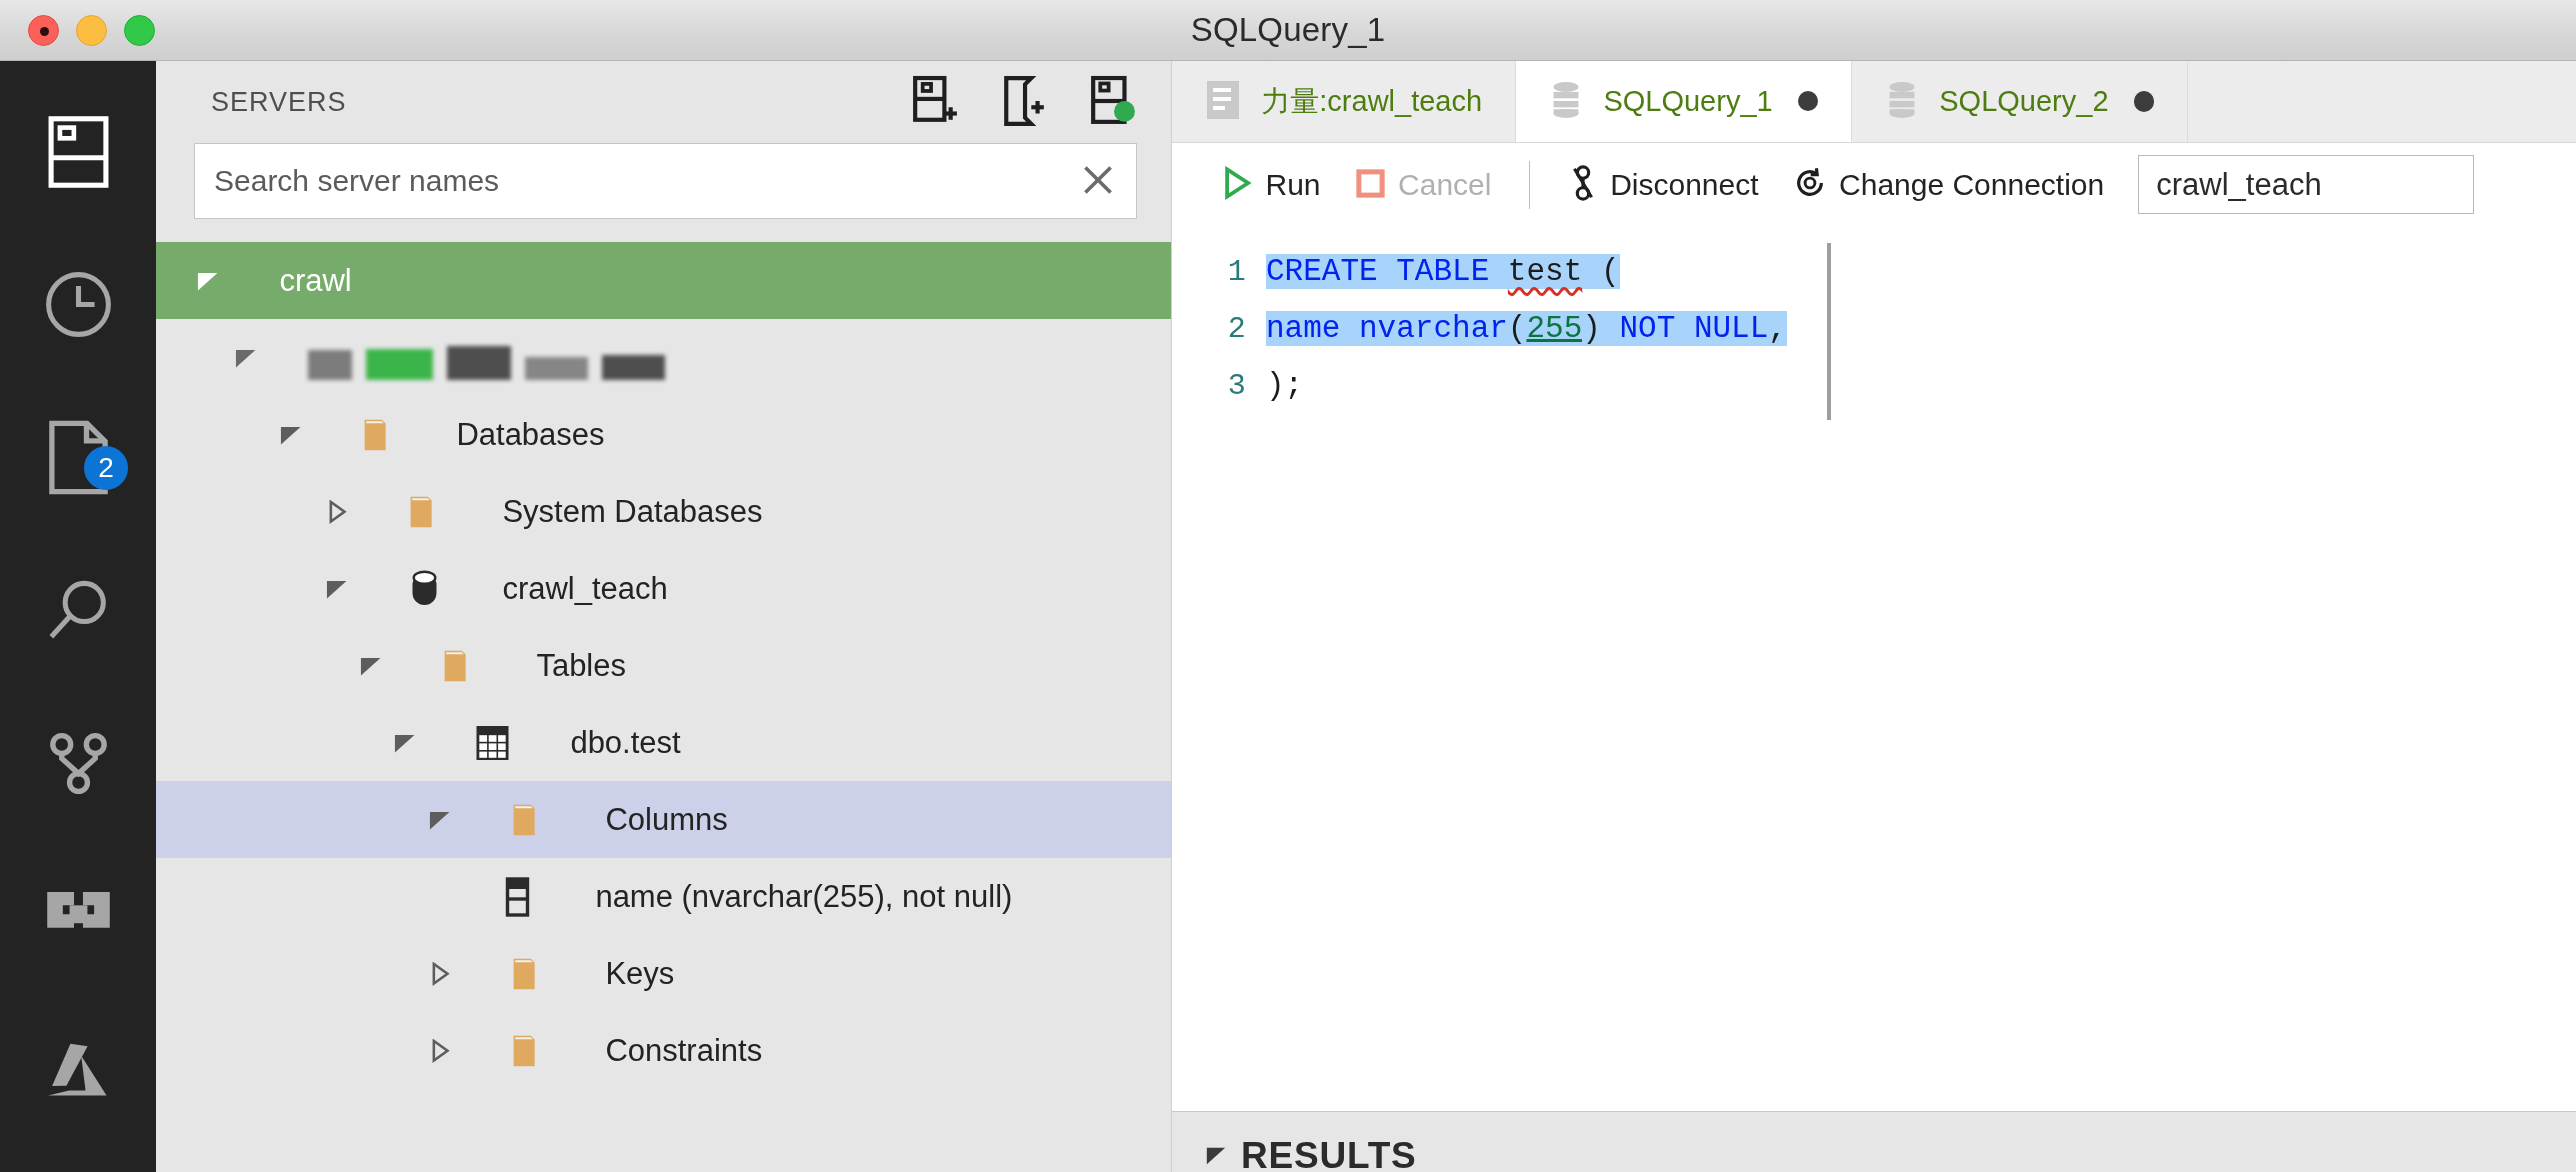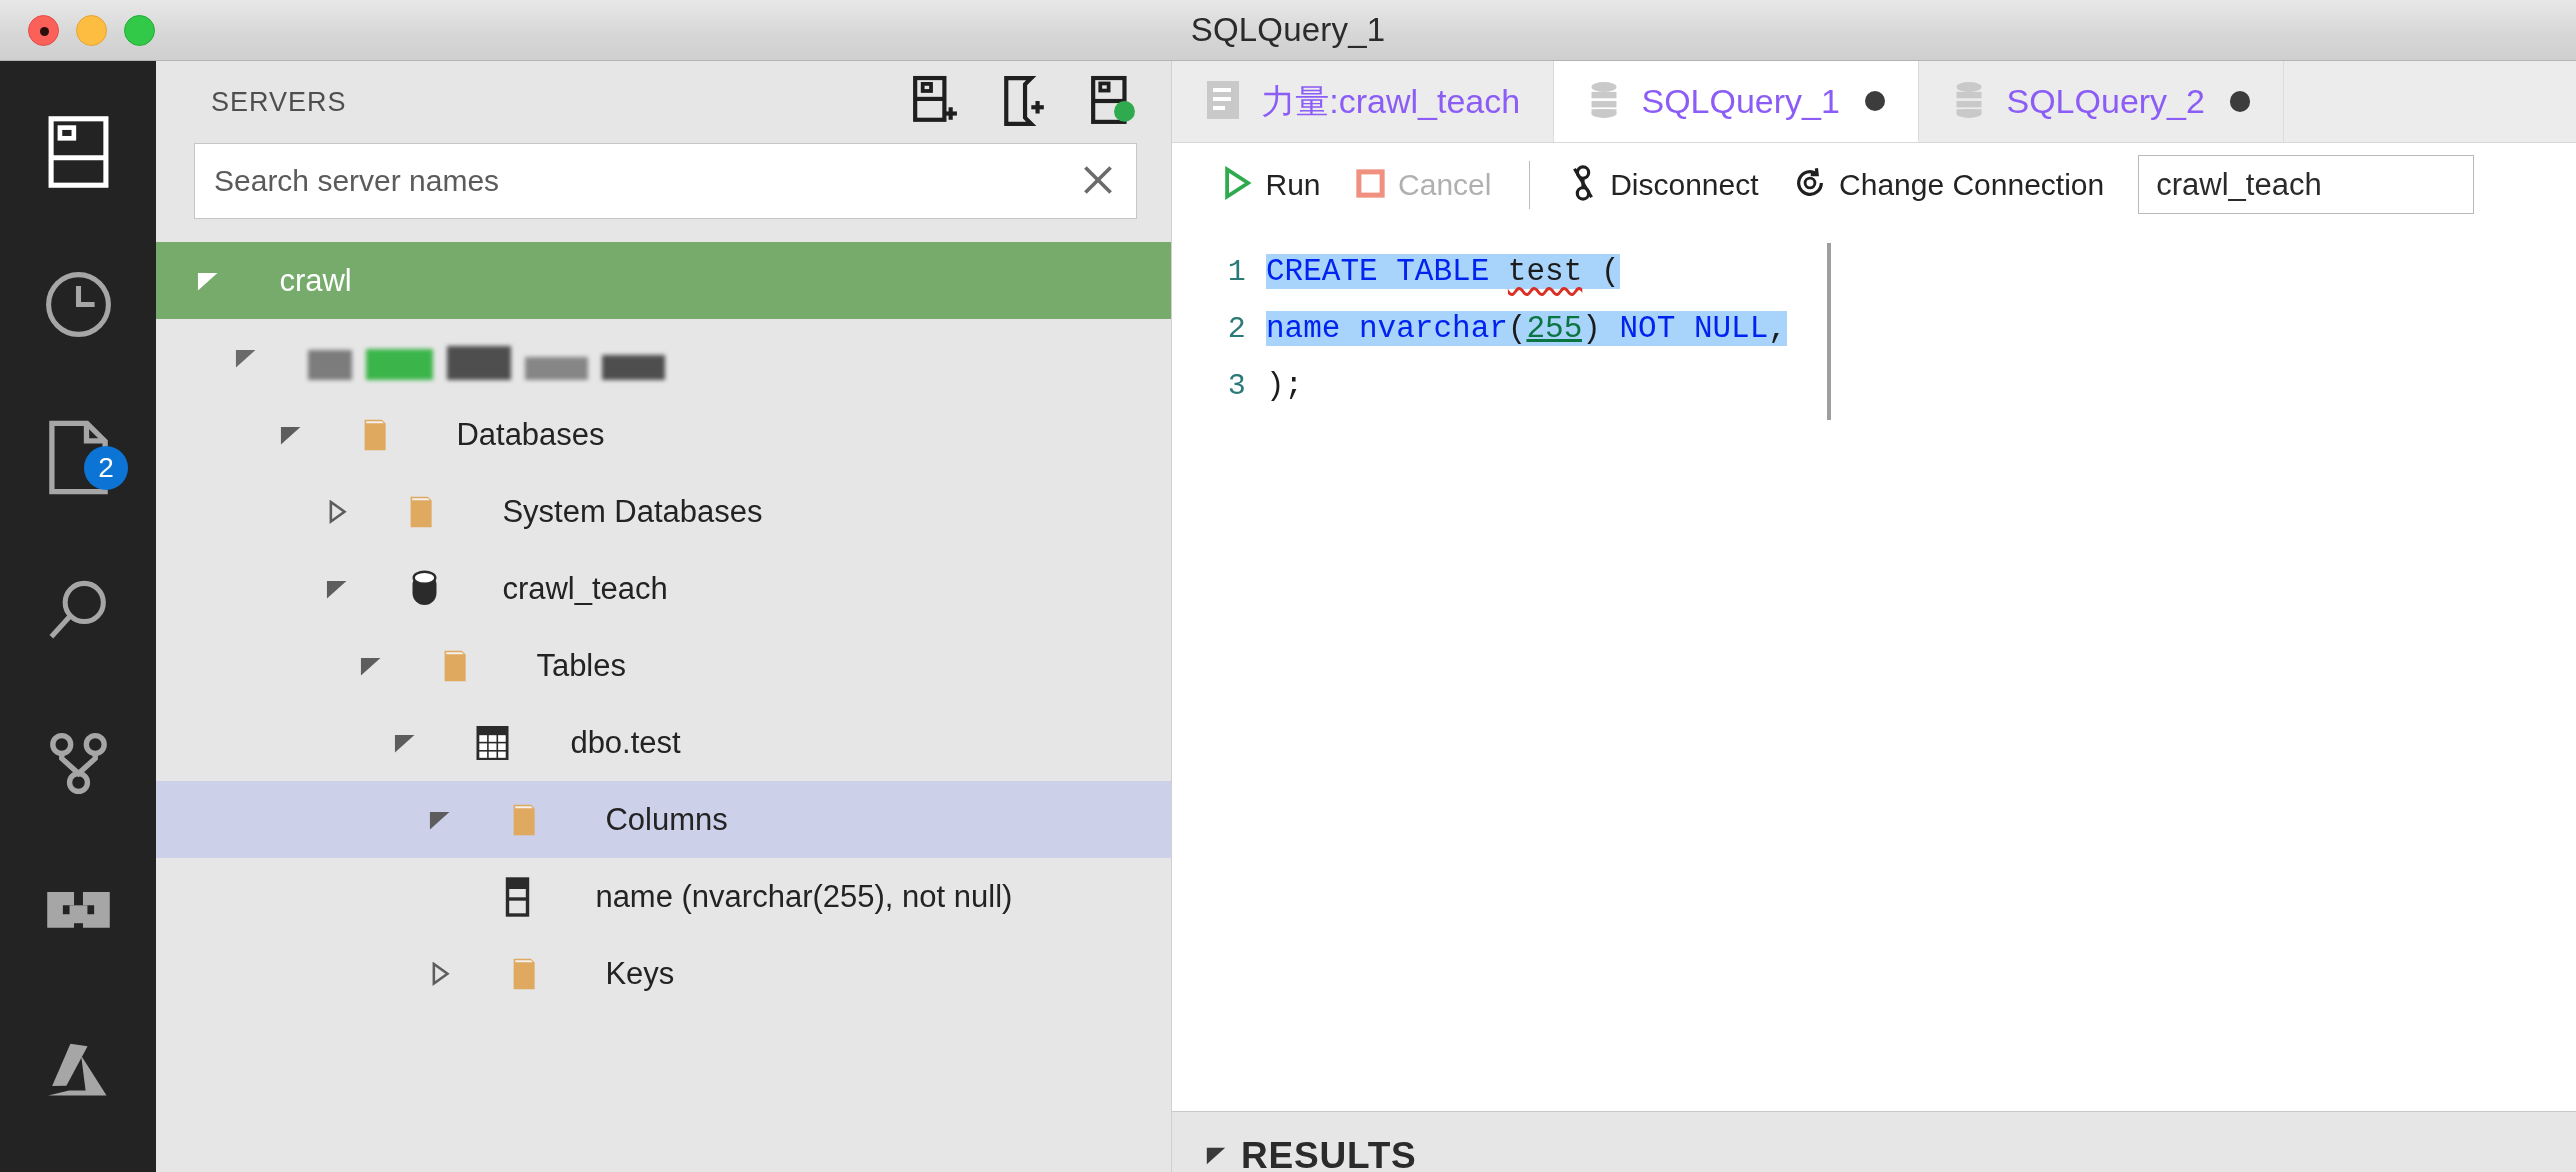--- a/index.html
+++ b/index.html
@@ -108,21 +108,21 @@
   .tabbar{
     height:82px; background:#ececec; display:flex; align-items:stretch;
     border-bottom:0.8px solid #d8d8d8;
   }
   .tab{
     display:flex; align-items:center; gap:20.3px;
     padding:0 33px; background:#ececec; cursor:pointer;
     border-right:0.8px solid #dcdcdc; position:relative;
   }
   .tab.active{ background:#ffffff; border-bottom:0.8px solid #ffffff; }
-  .tab .t-label{ font-size:34px; color:#8b5cf6; }
+  .tab .t-label{ font-size:29px; color:#4d7c0f; }
   .tab .dirty{
     width:20.3px; height:20.3px; border-radius:50%; background:#3c3c3c;
     margin-left:4.7px; display:inline-block;
   }
 
   .toolbar{
     height:83px; display:flex; align-items:center;
     padding-left:33px; gap:0; background:#fff;
   }
   .tb-btn{
@@ -449,20 +449,34 @@
       </span>
       <span class="icn">
         <svg width="42" height="42" viewBox="0 0 22 22">
             <path d="M4 3h9l2 2v14H4Z" fill="#e0a960"></path>
             <path d="M4.8 3.8h8.2l1 1.1H4.8Z" fill="#f3f1ed"></path>
           </svg>
       </span>
       <span class="lbl">Keys</span>
     </div>
 
+    <div class="row" style="padding-left:266px;">
+      <span class="tw">
+        <svg width="23.4" height="23.4" viewBox="0 0 12 12">
+            <path d="M3 1v10l7-5Z" fill="none" stroke="#5d5d5d" stroke-width="1.3"></path>
+          </svg>
+      </span>
+      <span class="icn">
+        <svg width="42" height="42" viewBox="0 0 22 22">
+            <path d="M4 3h9l2 2v14H4Z" fill="#e0a960"></path>
+            <path d="M4.8 3.8h8.2l1 1.1H4.8Z" fill="#f3f1ed"></path>
+          </svg>
+      </span>
+      <span class="lbl">Constraints</span>
+    </div>
 
   </div>
 </div>
 
 <div class="editor-area">
 
   <div class="tabbar">
 
     <div class="tab">
       <span>

